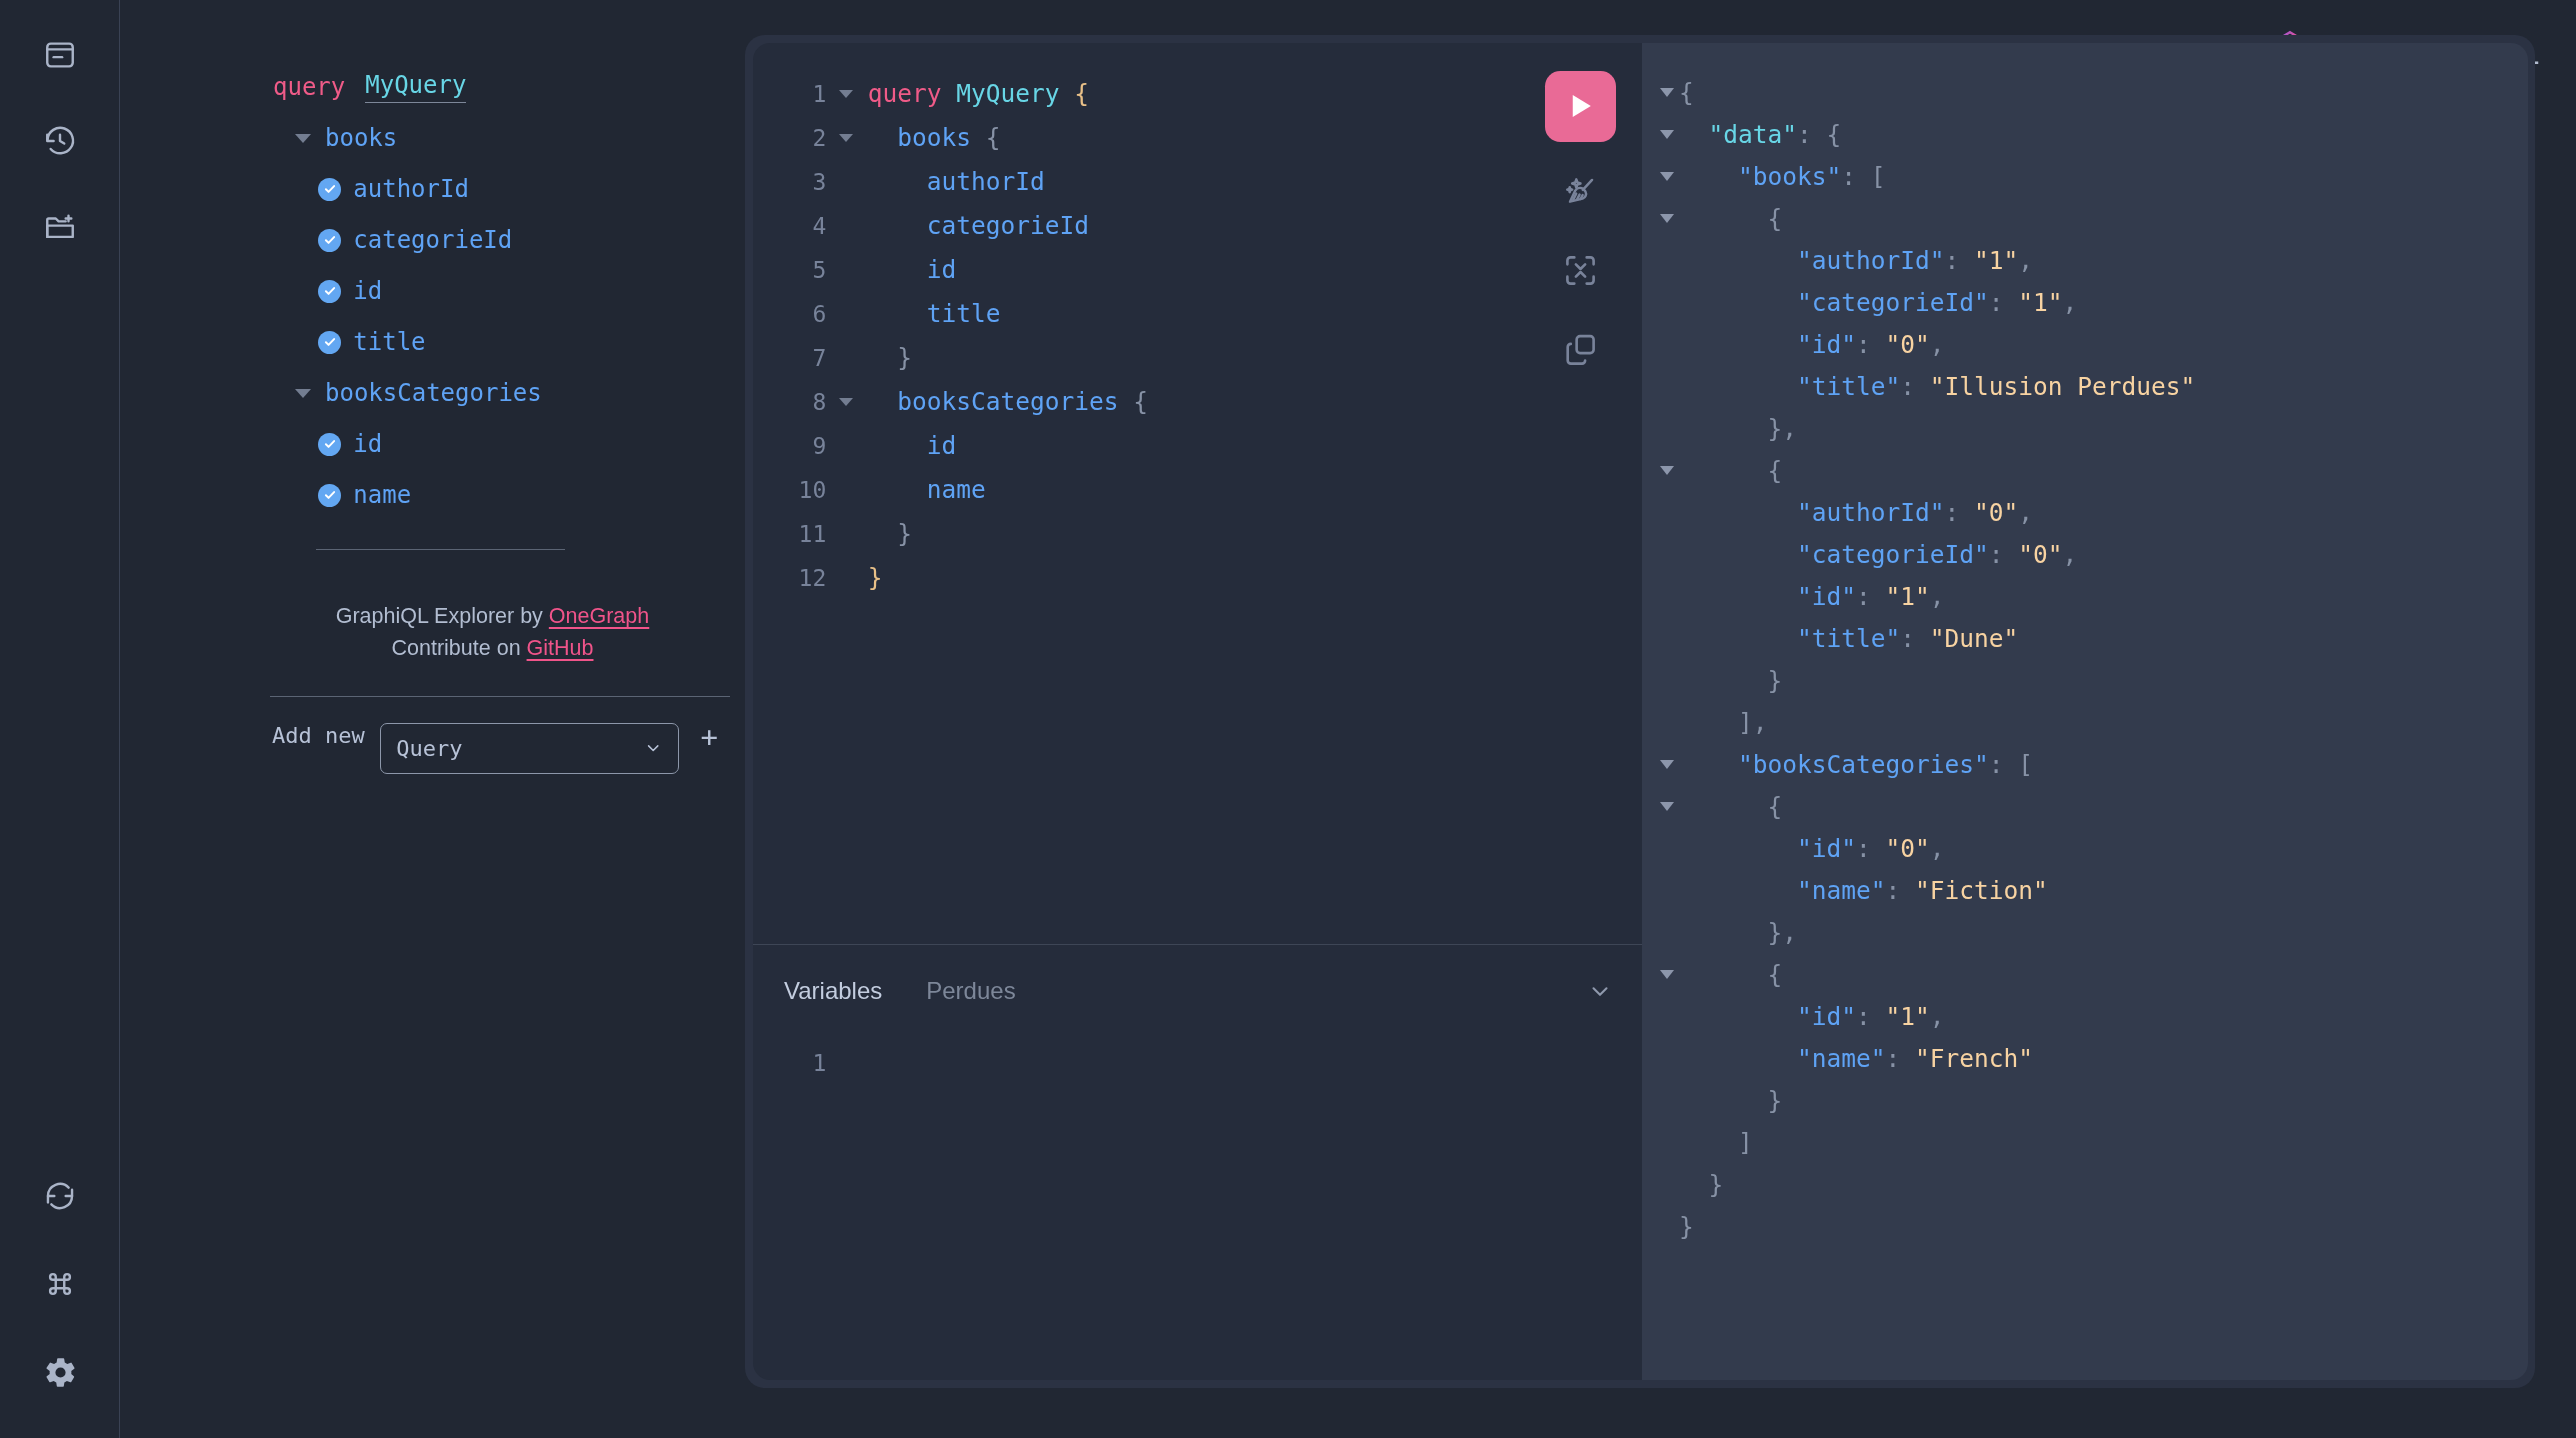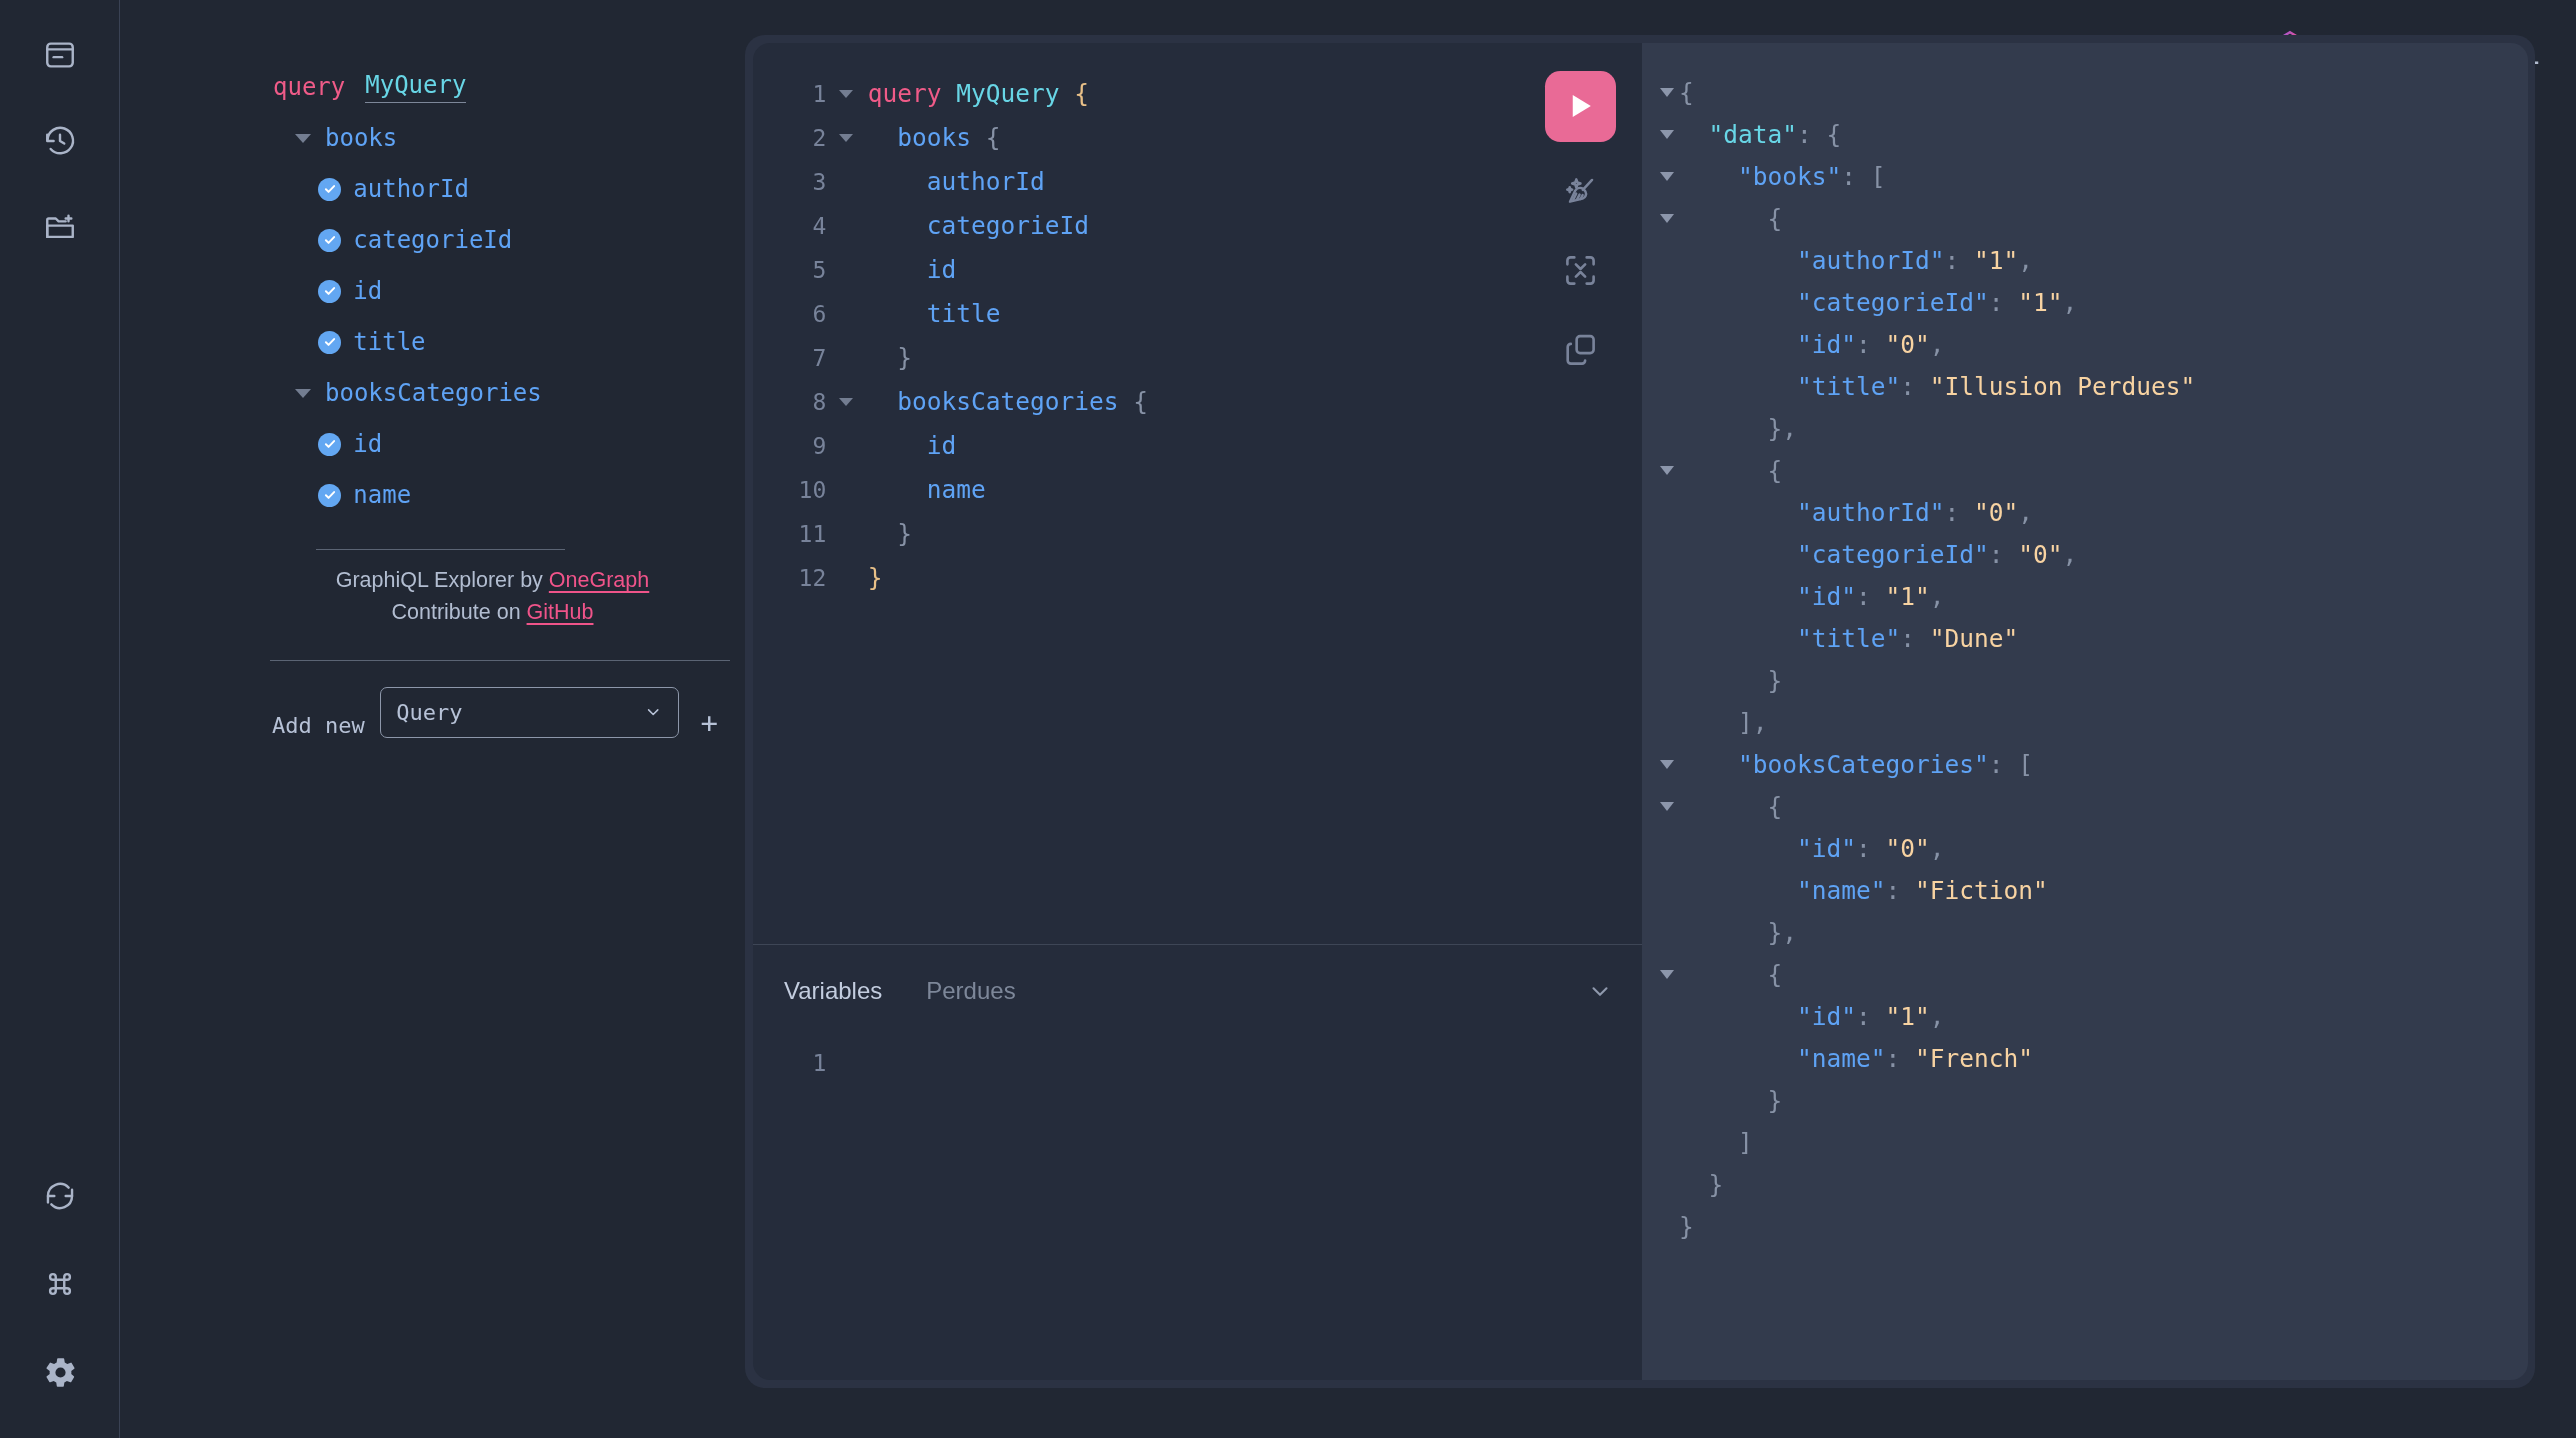--- a/index.html
+++ b/index.html
@@ -69,31 +69,31 @@
     display: flex; align-items: center; justify-content: center;
     cursor: pointer;
   }
   .chk svg { display: block; }
 
   .exp-divider {
     height: 1.5px; background: #8d97aa; opacity: .55;
     margin: 28px 0 0 196px; width: 249px;
   }
   .exp-credits {
-    margin-top: 14px; text-align: center; width: 445px; margin-left: 150px;
+    margin-top: 50px; text-align: center; width: 445px; margin-left: 150px;
     font-size: 21.5px; color: #b2bdd1; line-height: 1.5;
   }
   .exp-credits a { color: #f0548a; text-decoration: underline; text-underline-offset: 3.8px; cursor: pointer; }
   .exp-divider2 {
     height: 1.5px; background: #8d97aa; opacity: .55;
     margin: 31px 0 0 150px; width: 498px;
   }
   .addnew {
     margin-top: 26px; margin-left: 152px;
-    display: flex; align-items: flex-end; gap: 3px;
+    display: flex; align-items: flex-start; gap: 3px;
     font-size: 22px; color: #b7c2d7;
     font-family: "DejaVu Sans Mono", monospace;
   }
   .addnew-label { margin-right: 12.3px; }
   .addnew-select {
     width: 299px; height: 51px; border: 1.5px solid #8d97aa; border-radius: 7px;
     background: transparent; color: #b7c2d7;
     display: flex; align-items: center; justify-content: space-between;
     padding: 0 15.3px; font-size: 22px; cursor: pointer;
     font-family: "DejaVu Sans Mono", monospace;

